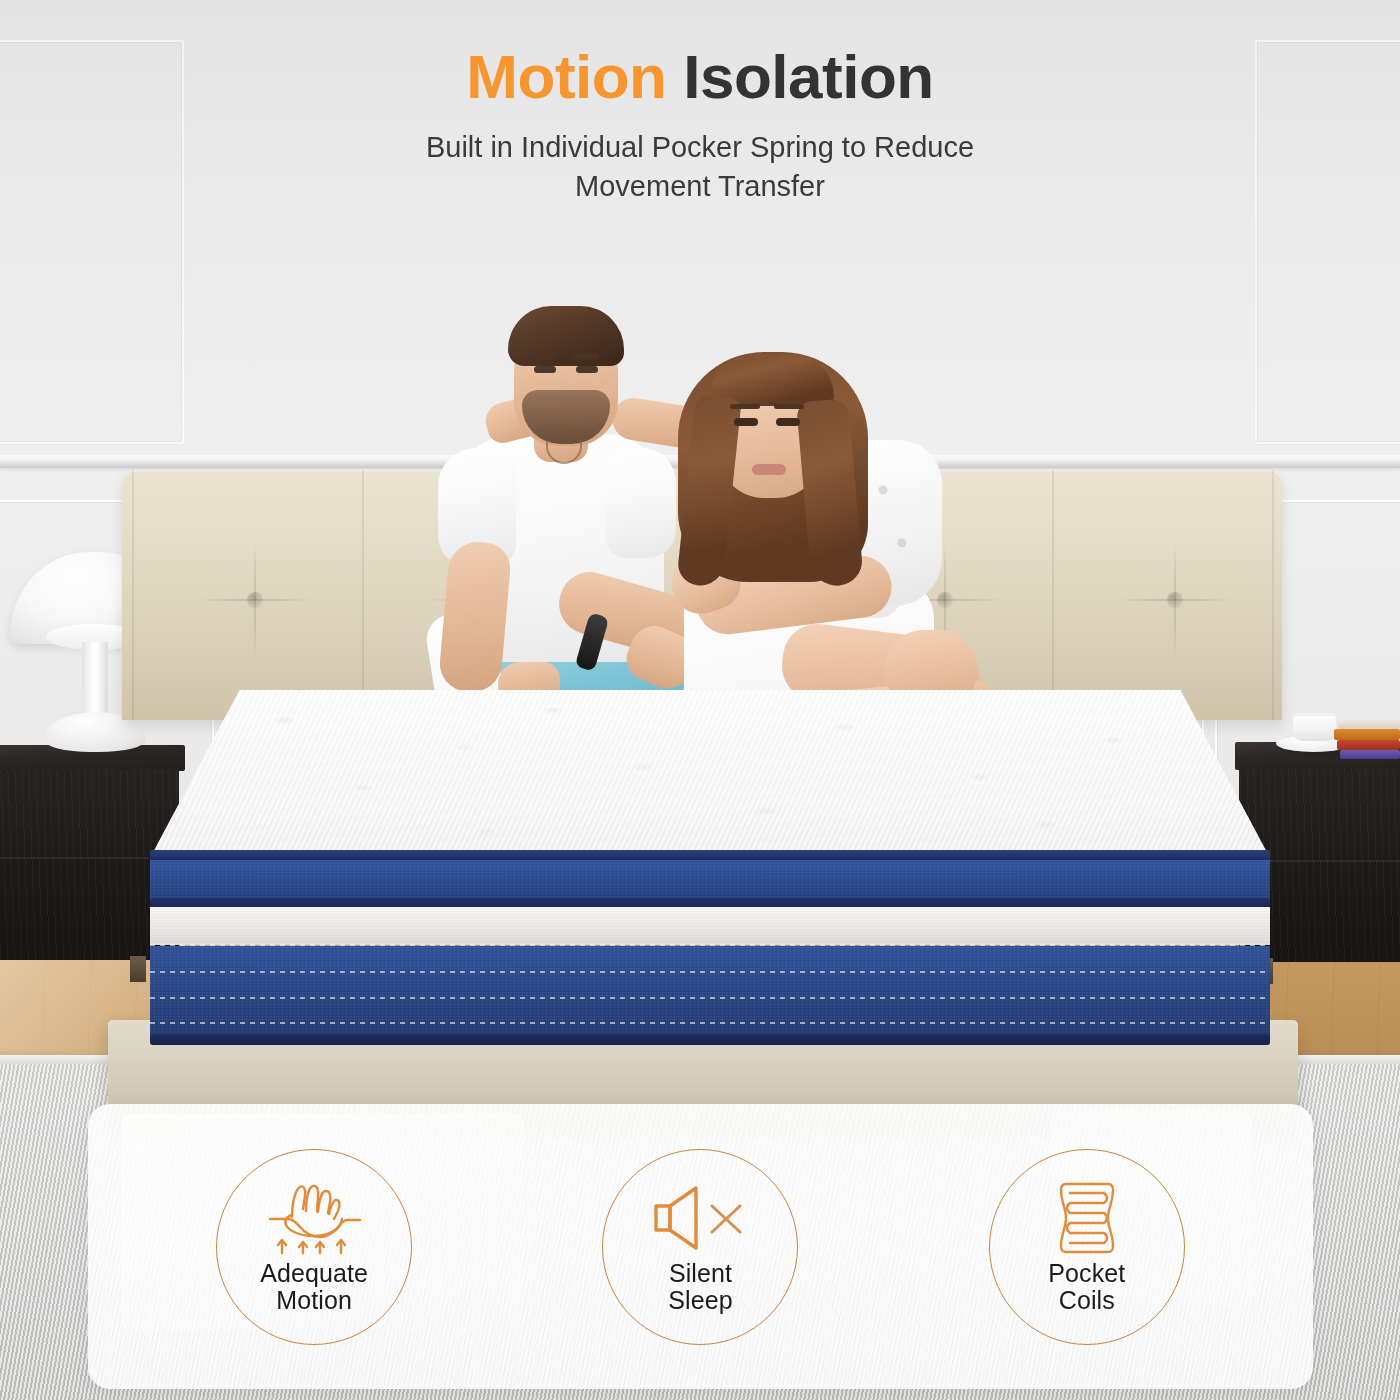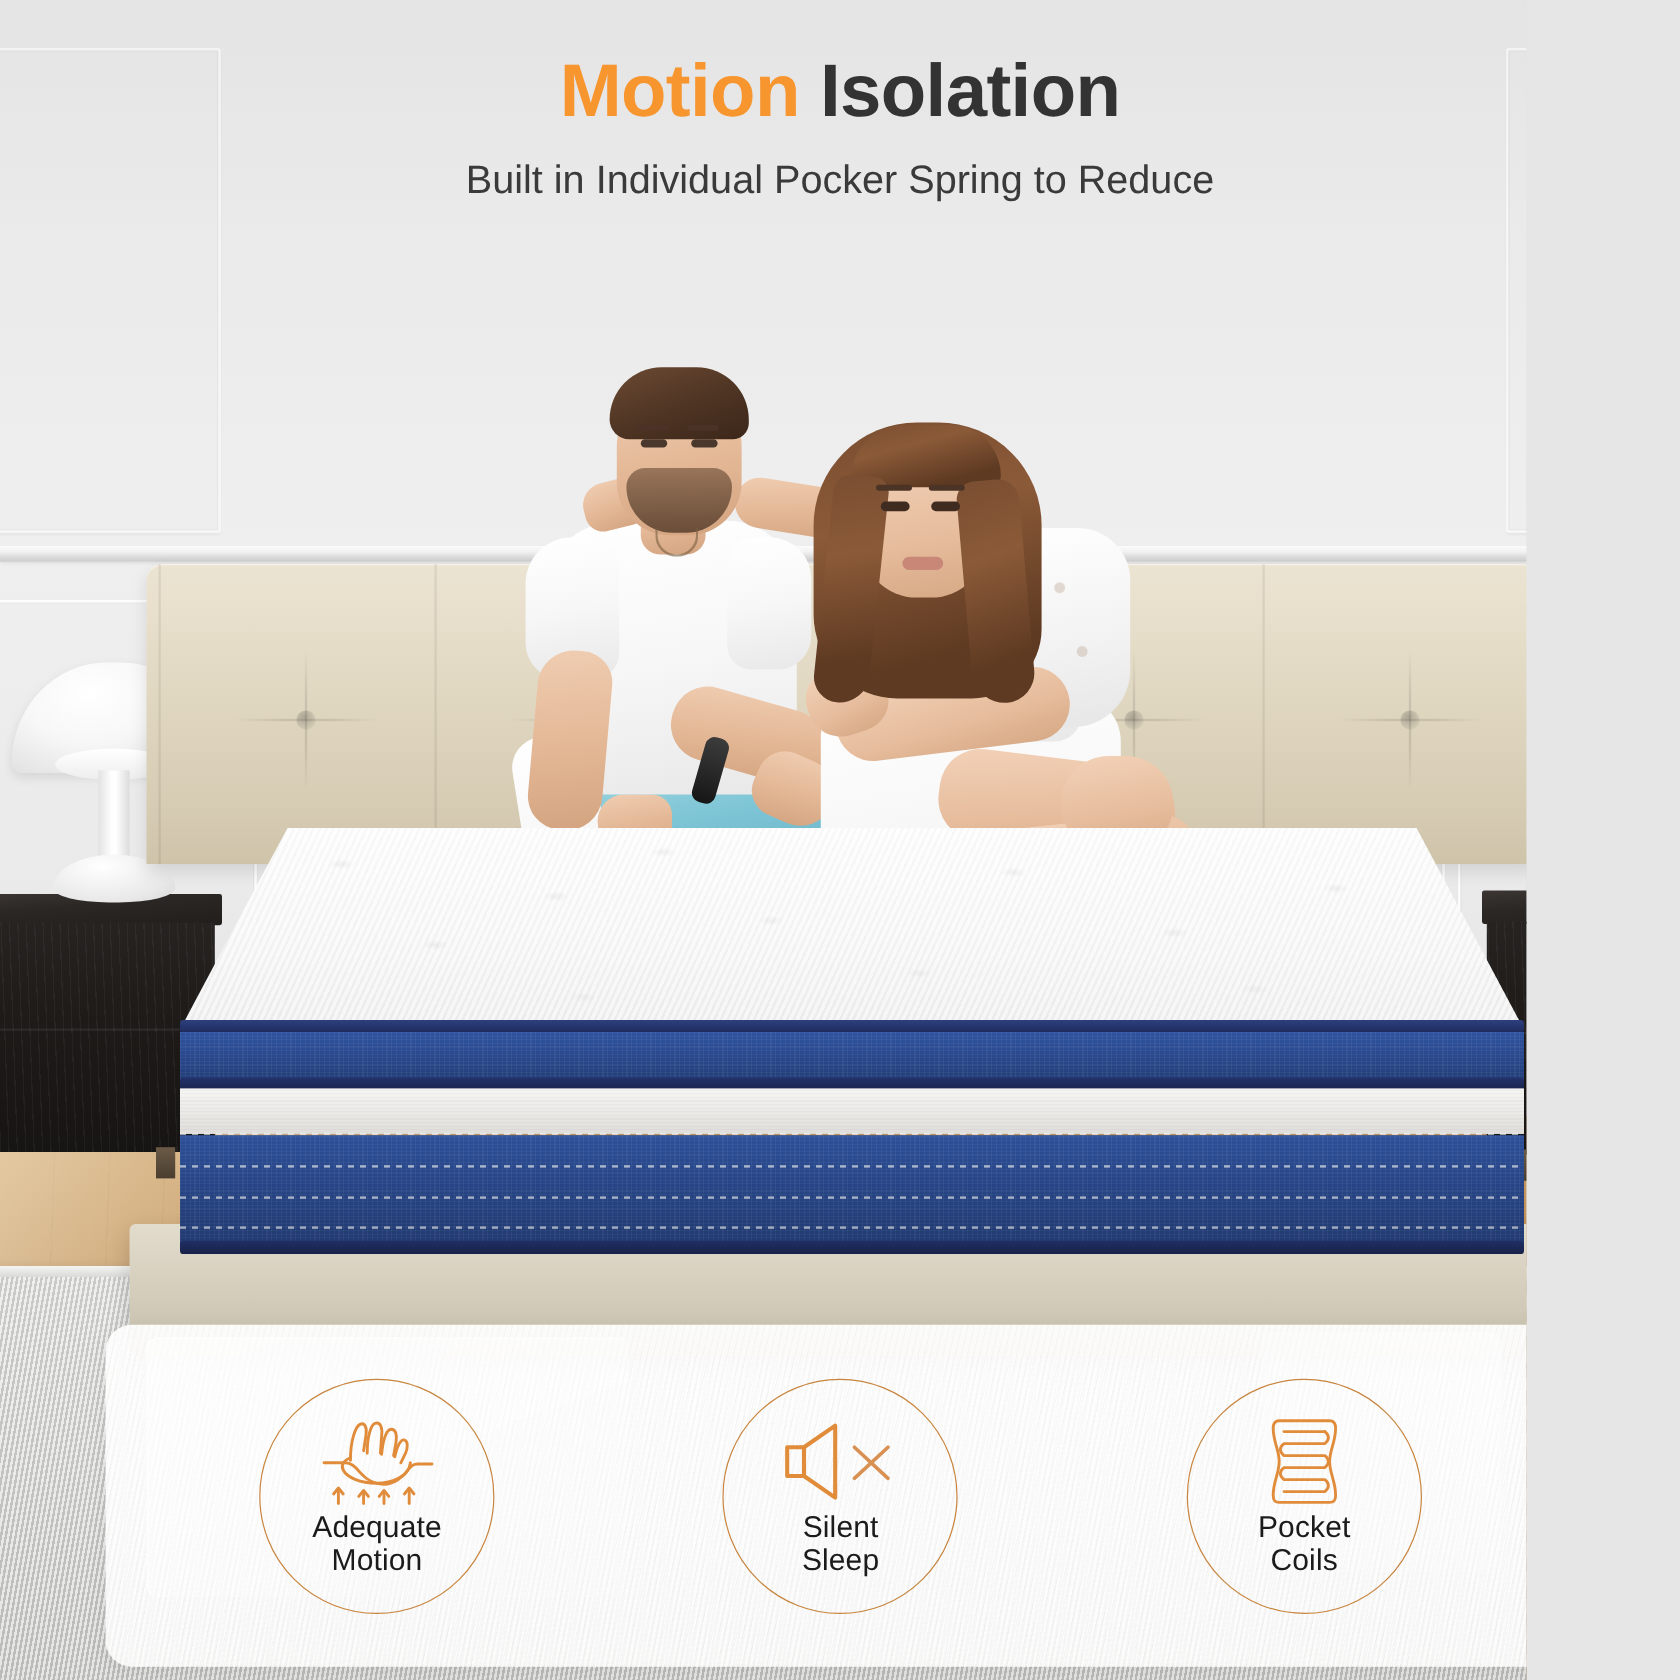--- a/index.html
+++ b/index.html
@@ -1,21 +1,21 @@
 <!DOCTYPE html>
 <html><head>
 <meta charset="utf-8">
 <style>
   html,body{margin:0;padding:0;}
   body{
     width:1400px;height:1400px;overflow:hidden;
     font-family:"Liberation Sans","DejaVu Sans",sans-serif;
     background:#e6e6e6;
   }
-  .stage{position:relative;width:1272px;height:1400px;overflow:hidden;}
+  .stage{position:relative;width:1400px;height:1400px;overflow:hidden;}
 
   
   .scene{position:absolute;inset:0;overflow:hidden;}
 
   .wall{
     position:absolute;left:0;top:0;width:1400px;height:960px;
     background:
       radial-gradient(ellipse 900px 520px at 50% 18%, #f2f2f2 0%, #e9e9e9 42%, #dedede 78%, #d6d6d6 100%);
   }
   .wall-upper{
@@ -271,21 +271,21 @@
   }
 
   
   .hdr{position:absolute;left:0;top:0;width:1400px;text-align:center;}
   .title{
     margin:0;padding-top:44px;font-size:62px;font-weight:bold;letter-spacing:-.5px;
     color:#333333;line-height:1.06;
   }
   .title .accent{color:#f7952f;}
   .subtitle{
-    margin:18px 0 0;font-size:33px;font-weight:normal;color:#3a3a3a;
+    margin:18px 0 0;font-size:29px;font-weight:normal;color:#3a3a3a;
     line-height:1.34;
   }
 </style>
 </head>
 <body>
 
 <div class="stage">
 
   <div class="scene">
 
@@ -449,20 +449,21 @@
       <div class="mat-shadow"></div>
     </div>
   </div>
 
   <div class="hdr">
     <h1 class="title">
       <span class="accent">Motion</span><span> </span><span>Isolation</span>
     </h1>
     <p class="subtitle">
       <span>Built in Individual Pocker Spring to Reduce</span><br>
+      <span>Movement Transfer</span>
     </p>
   </div>
 
   <div class="feature-panel">
     <div class="panel-texture"></div>
     <div class="panel-ghost"></div>
     <div class="panel-ghost2"></div>
 
     <div class="features">
 

